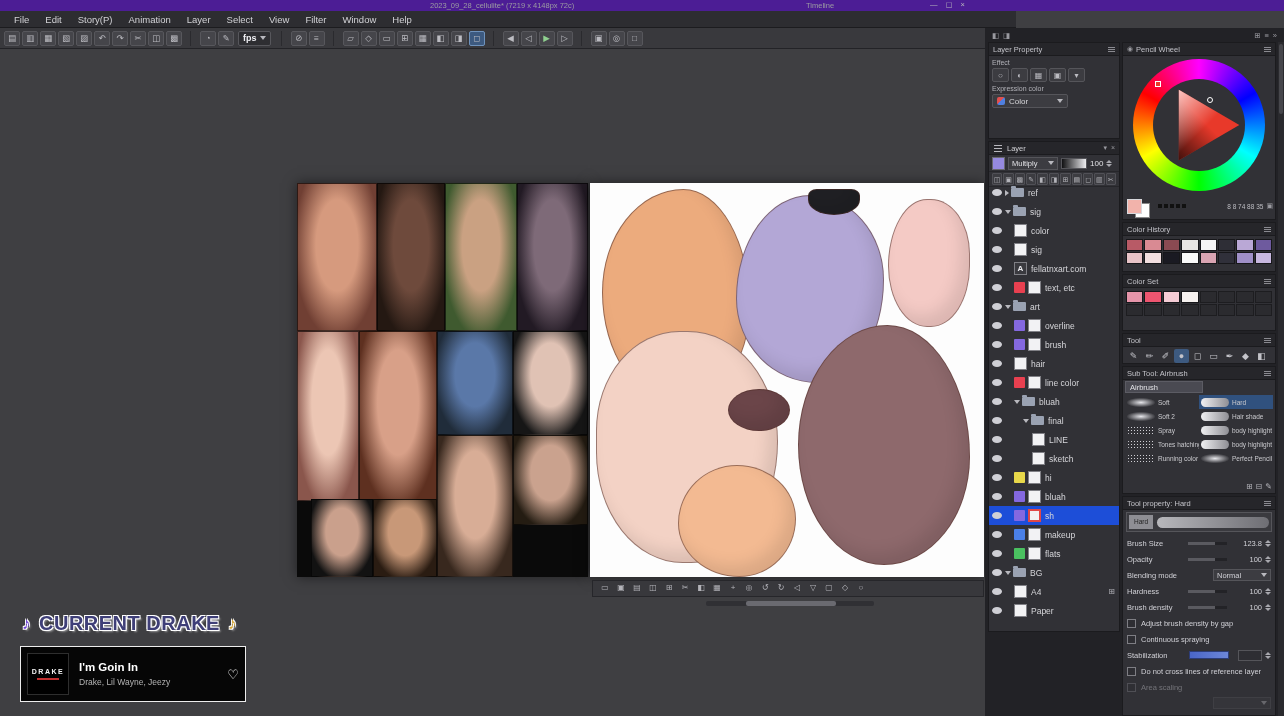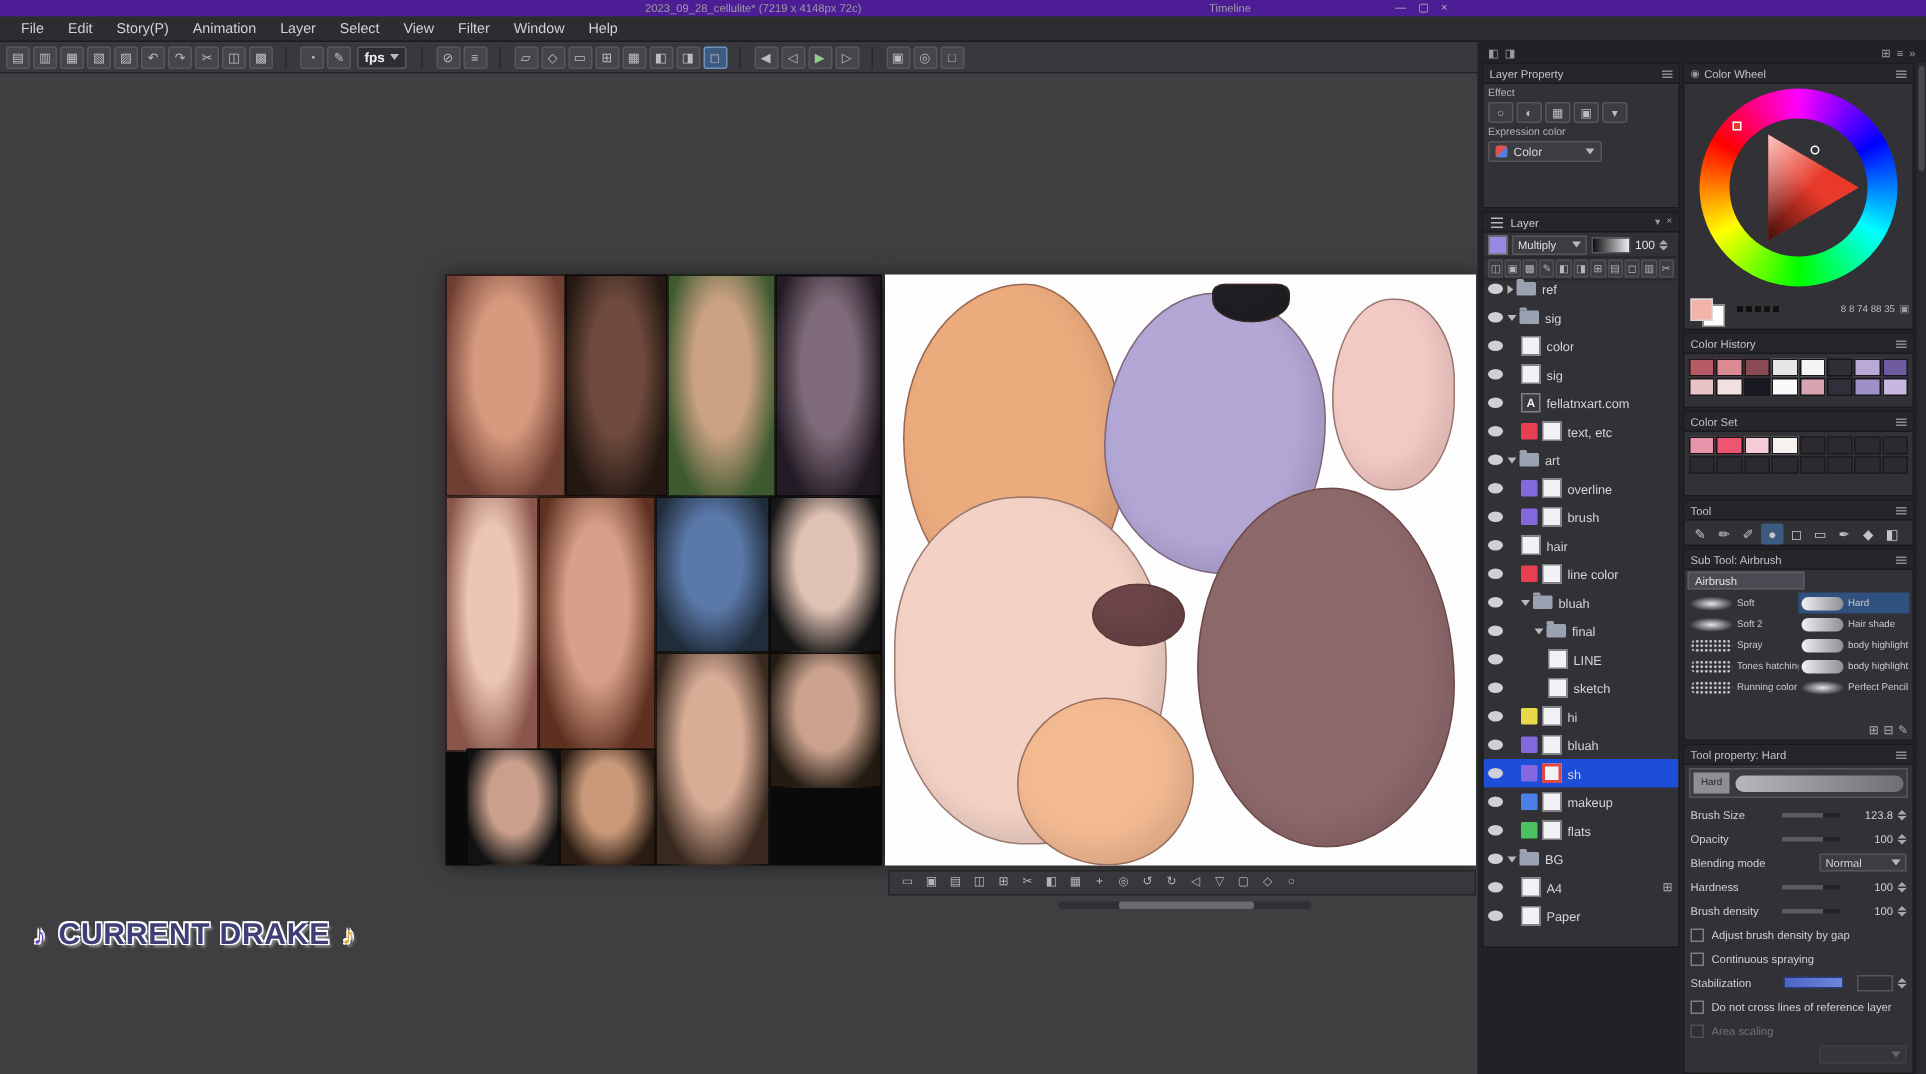--- a/index.html
+++ b/index.html
@@ -8,21 +8,21 @@
   #app{position:relative;width:1284px;height:716px;background:#3f3f42;overflow:hidden}
 
   
   #titlebar{position:absolute;left:0;top:0;width:1284px;height:11px;background:#4c1d95;color:#9c9ca2;font-size:7.5px}
   #tb-title{position:absolute;left:430px;top:1px;white-space:nowrap}
   #tb-timeline{position:absolute;left:806px;top:1px}
   #tb-buttons{position:absolute;left:930px;top:0;display:flex;gap:8px;font-size:7.5px;color:#b8b8be}
   .wbtn{cursor:default}
 
   
-  #menubar{position:absolute;left:0;top:11px;width:1284px;height:17px;background:#2d2d31;display:flex;align-items:center;padding-left:6px;font-size:9.5px;color:#d2d2d6;border-bottom:1px solid #1c1c1f}
+  #menubar{position:absolute;left:0;top:11px;width:1016px;height:17px;background:#2d2d31;display:flex;align-items:center;padding-left:6px;font-size:9.5px;color:#d2d2d6;border-bottom:1px solid #1c1c1f}
   .menu-item{padding:0 8px;height:100%;display:flex;align-items:center;cursor:default}
 
   
   #toolbar{position:absolute;left:0;top:28px;width:985px;height:21px;background:#39393d;border-bottom:1px solid #232327;display:flex;align-items:center;padding-left:3px}
   .ticon{width:16px;height:15px;margin:0 1px;background:#45454a;border:1px solid #57575c;border-radius:2px;color:#bcbcc2;font-size:8.5px;line-height:13px;text-align:center;display:inline-block;overflow:hidden}
   .ticon.active{background:#3d5a80;border-color:#6f93bd}
   .ticon.play{color:#8fd08f}
   .tsep{width:8px;height:15px;border-right:1px solid #2a2a2e;margin-right:8px;display:inline-block}
   .fpsbox{display:flex;align-items:center;margin:0 3px;height:15px;background:#2e2e32;border:1px solid #57575c;border-radius:2px;padding:0 4px;color:#f0f0f4;font-weight:bold;font-size:9px}
   .caret{width:0;height:0;border-left:3px solid transparent;border-right:3px solid transparent;border-top:4px solid #b8b8be;margin-left:3px;display:inline-block}
@@ -287,20 +287,31 @@
     <div id="canvas-scroll">
       <div id="canvas-scroll-thumb"></div>
     </div>
   </div>
 
   <div id="song-header">
     <span class="note-l">♪</span>
     <span>CURRENT DRAKE</span>
     <span class="note-r">♪</span>
   </div>
+  <div id="song-card">
+    <div id="album">
+      <span>DRAKE</span>
+      <span class="album-bar"></span>
+    </div>
+    <div id="song-info">
+      <div id="song-title">I'm Goin In</div>
+      <div id="song-artists">Drake, Lil Wayne, Jeezy</div>
+    </div>
+    <span id="heart">♡</span>
+  </div>
 
   <div id="right-panels">
     <div id="dockbar">
       <span id="dock-left">
           <span class="dicon">◧</span>
           <span class="dicon">◨</span>
         </span>
       <span id="dock-right">
           <span class="dicon">⊞</span>
           <span class="dicon">≡</span>
@@ -523,21 +534,21 @@
             </div>
           </div>
       </div>
     </div>
 
     <div id="colR">
 
       <div class="panel" id="panel-wheel">
         <div class="phdr">
           <span class="picn">◉</span>
-          <span class="ptitle">Color Wheel</span>
+          <span class="ptitle">Pencil Wheel</span>
           <span class="pmenu"></span>
         </div>
         <div id="wheelbox">
           <div id="hue-ring"></div>
           <div id="hue-hole"></div>
           <div id="hsv-tri"></div>
           <div id="mk-ring"></div>
           <div id="mk-tri"></div>
         </div>
         <div id="wbot">

